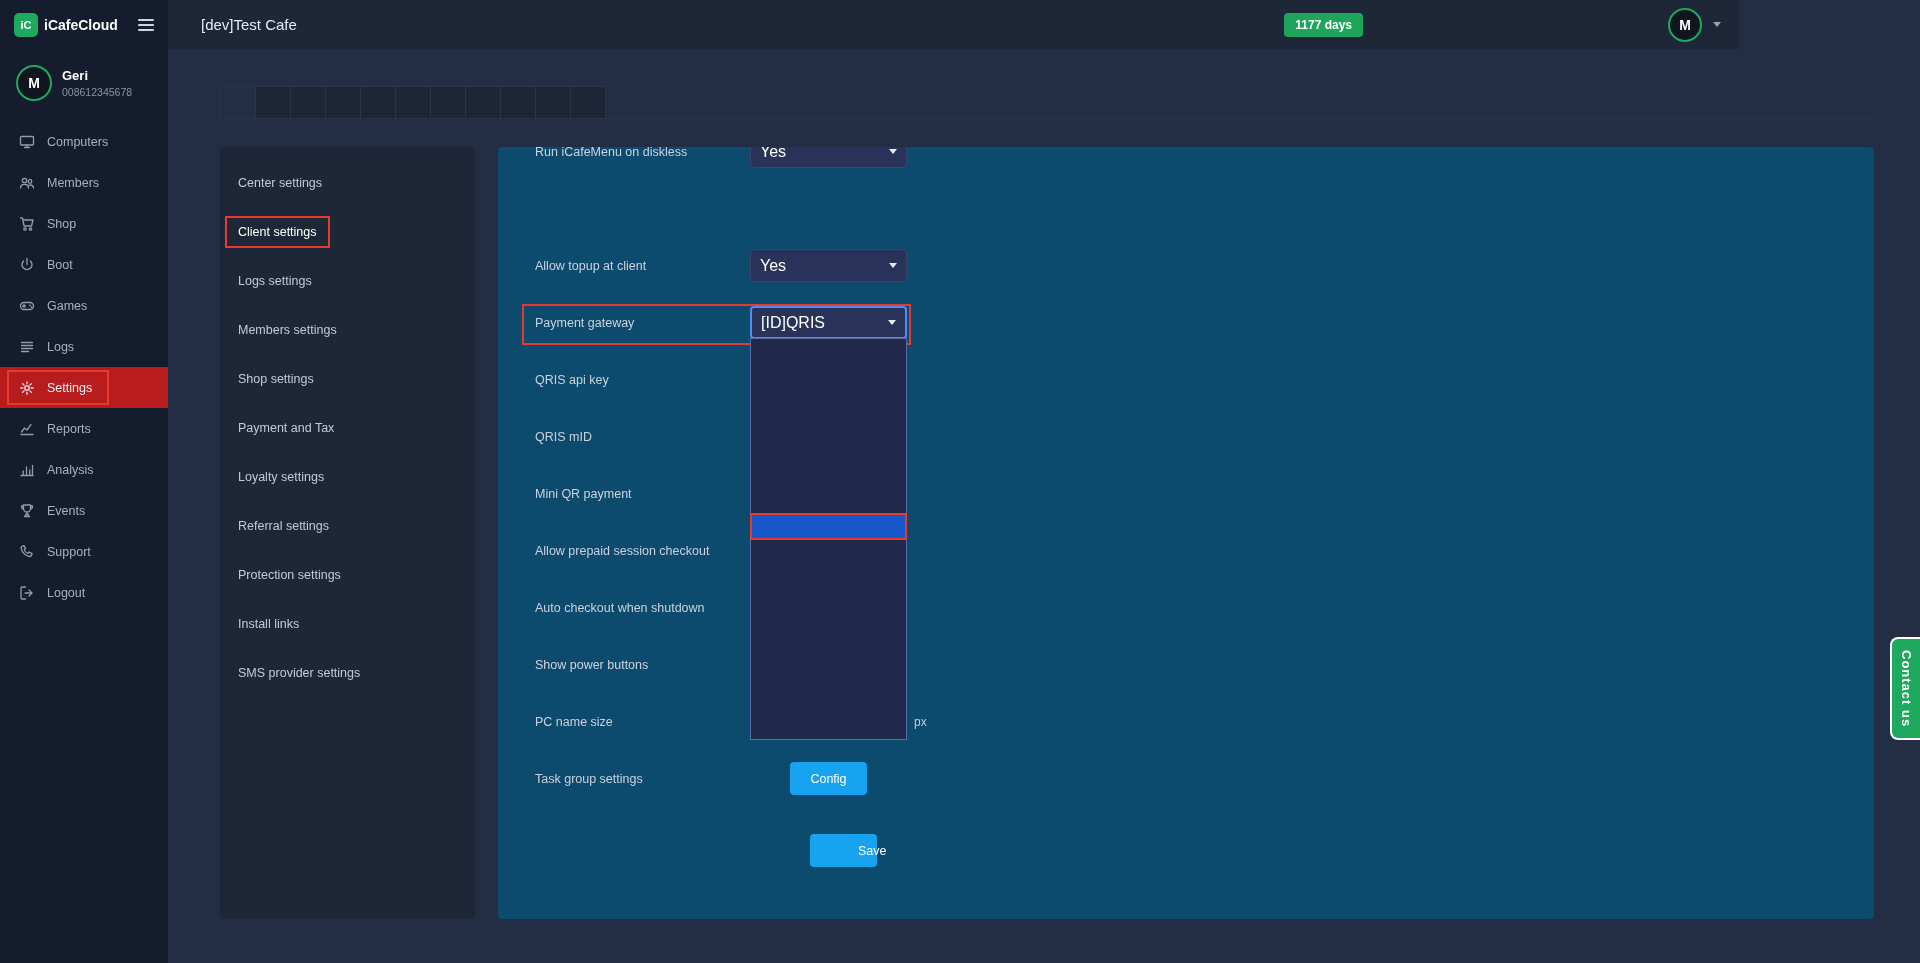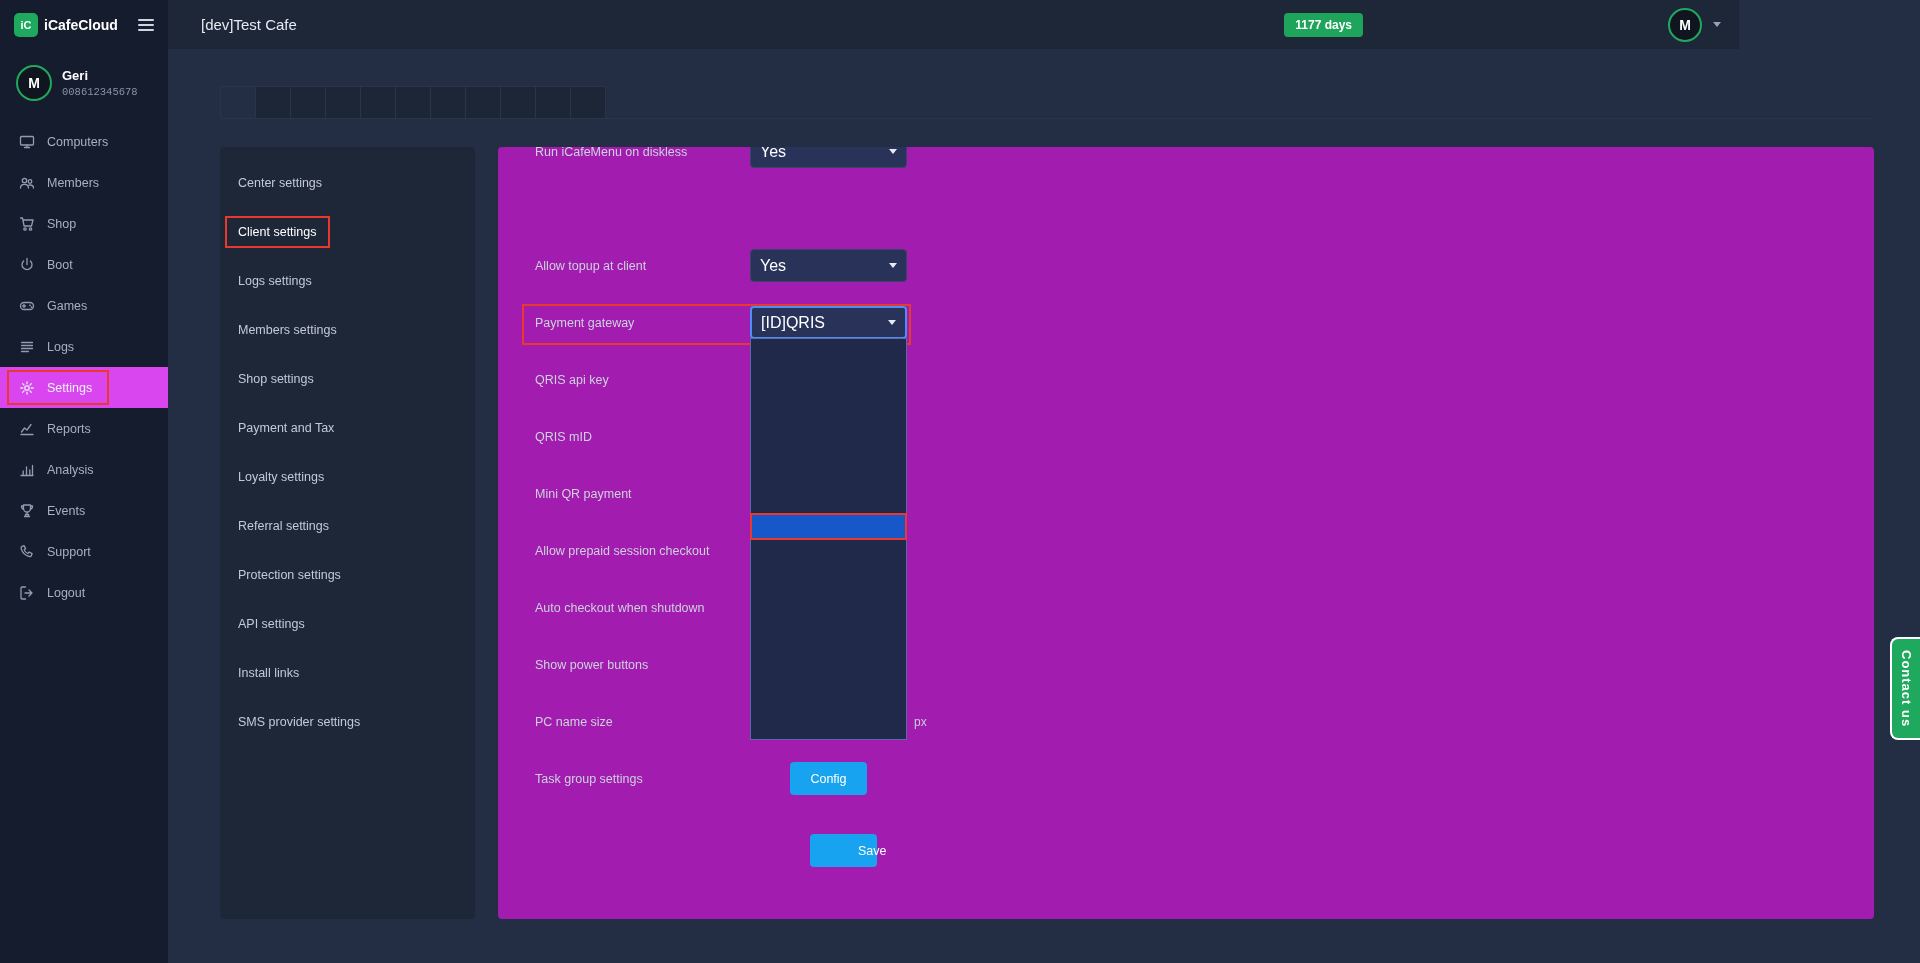--- a/index.html
+++ b/index.html
@@ -21,41 +21,41 @@
   .tb-icon { width:19px; height:19px; color:#c9d0dc; cursor:pointer; }
   .tb-icon svg, .icon svg { width:100%; height:100%; fill:none; stroke:currentColor; stroke-width:1.3; stroke-linecap:round; stroke-linejoin:round; }
   .avatar { width:34px; height:34px; border-radius:50%; background:#10151f; border:2px solid #1fa95e; color:#fff; display:flex; align-items:center; justify-content:center; font-weight:700; font-size:14px; margin-left:5px; cursor:pointer; }
   .avatar-chev { width:0; height:0; border-left:4px solid transparent; border-right:4px solid transparent; border-top:5px solid #98a1b3; cursor:pointer; }
 
   
   .sidebar { position:absolute; top:49px; left:0; width:168px; bottom:0; background:#151c2d; z-index:20; }
   .user-block { display:flex; align-items:center; gap:10px; padding:16px 14px 20px 16px; }
   .user-avatar { width:36px; height:36px; margin-left:0; }
   .user-name { color:#fff; font-size:13px; font-weight:700; }
-  .user-phone { color:#8a93a6; font-size:10.5px; margin-top:3px;font-family:Liberation Mono, monospace; }
+  .user-phone { color:#8a93a6; font-size:10.5px; margin-top:3px; }
   .side-item { position:relative; height:41px; display:flex; align-items:center; gap:12px; padding-left:19px; color:#a7b0c0; font-size:12.5px; cursor:pointer; }
   .side-item .icon { width:16px; height:16px; color:#939cae; flex:0 0 16px; }
-  .side-item.active { background:#d946ef; color:#f0f2f6; }
+  .side-item.active { background:#b91c1c; color:#f0f2f6; }
   .side-item.active .icon { color:#e6e9ef; }
   .ann-box { display:none; }
   .side-item.annotated .ann-box { display:block; position:absolute; left:7px; top:3px; width:102px; height:35px; border:2px solid #e8392f; pointer-events:none; }
 
   
   .main { position:absolute; left:168px; top:49px; right:0; bottom:0; background:#232e45; }
   .tabstrip { position:absolute; left:52px; top:37px; right:46px; height:33px; display:flex; border-bottom:1px solid #2b3447; }
   .tab { height:33px; line-height:31px; padding:0 17px; font-size:12px; color:#949db0; background:#1c2636; border:1px solid #2b3546; border-right-width:0; cursor:pointer; white-space:nowrap; }
   .tab:last-child { border-right-width:1px; }
   .tab.active { color:#25bf68; background:#232e45; font-weight:700; }
 
   .nav-panel { position:absolute; left:52px; top:98px; width:255px; height:772px; background:#1e2737; border-radius:4px; padding-top:11px; }
   .nav-item { height:49px; display:flex; align-items:center; padding-left:18px; color:#c3cad7; font-size:12.5px; cursor:pointer; }
   .nav-label { display:inline-block; padding:7px 11px; margin:-9px -13px; border:2px solid transparent; }
   .nav-item.annotated .nav-label { border-color:#e8392f; color:#fff; }
 
-  .form-panel { position:absolute; left:330px; top:98px; width:1376px; height:772px; background:#a21caf; border-radius:4px; overflow:hidden; }
+  .form-panel { position:absolute; left:330px; top:98px; width:1376px; height:772px; background:#0c4a6e; border-radius:4px; overflow:hidden; }
   .rows { position:absolute; inset:0; }
   .form-row { position:absolute; left:37px; width:440px; height:57px; display:flex; align-items:center; }
   .form-label { flex:0 0 215px; color:#ccd2dd; font-size:12.5px; padding-right:10px; }
   .sel, .inp { width:157px; height:33px; background:#29335a; border:1px solid #3a4468; border-radius:4px; color:#fff; font-size:16px; display:none; align-items:center; padding:0 9px; }
   .sel { justify-content:space-between; cursor:pointer; }
   .ctl-select .sel { display:flex; }
   .ctl-input .inp { display:flex; }
   .form-row.open .sel { border:2px solid #4d8df7; }
   .chev { width:0; height:0; border-left:4px solid transparent; border-right:4px solid transparent; border-top:5px solid #e8ebf2; }
   .suffix { margin-left:7px; color:#c7cdd9; font-size:12px; }
@@ -255,23 +255,20 @@
       <div class="nav-item">
     <span class="nav-label">Loyalty settings</span>
   </div>
       <div class="nav-item">
     <span class="nav-label">Referral settings</span>
   </div>
       <div class="nav-item">
     <span class="nav-label">Protection settings</span>
   </div>
       <div class="nav-item">
-    <span class="nav-label">API settings</span>
-  </div>
-      <div class="nav-item">
     <span class="nav-label">Install links</span>
   </div>
       <div class="nav-item">
     <span class="nav-label">SMS provider settings</span>
   </div>
     </div>
   <div class="form-panel">
     <div class="rows">
         <div class="form-row ctl-select" style="top: -24px;">
     <div class="form-label">Run iCafeMenu on diskless</div>

